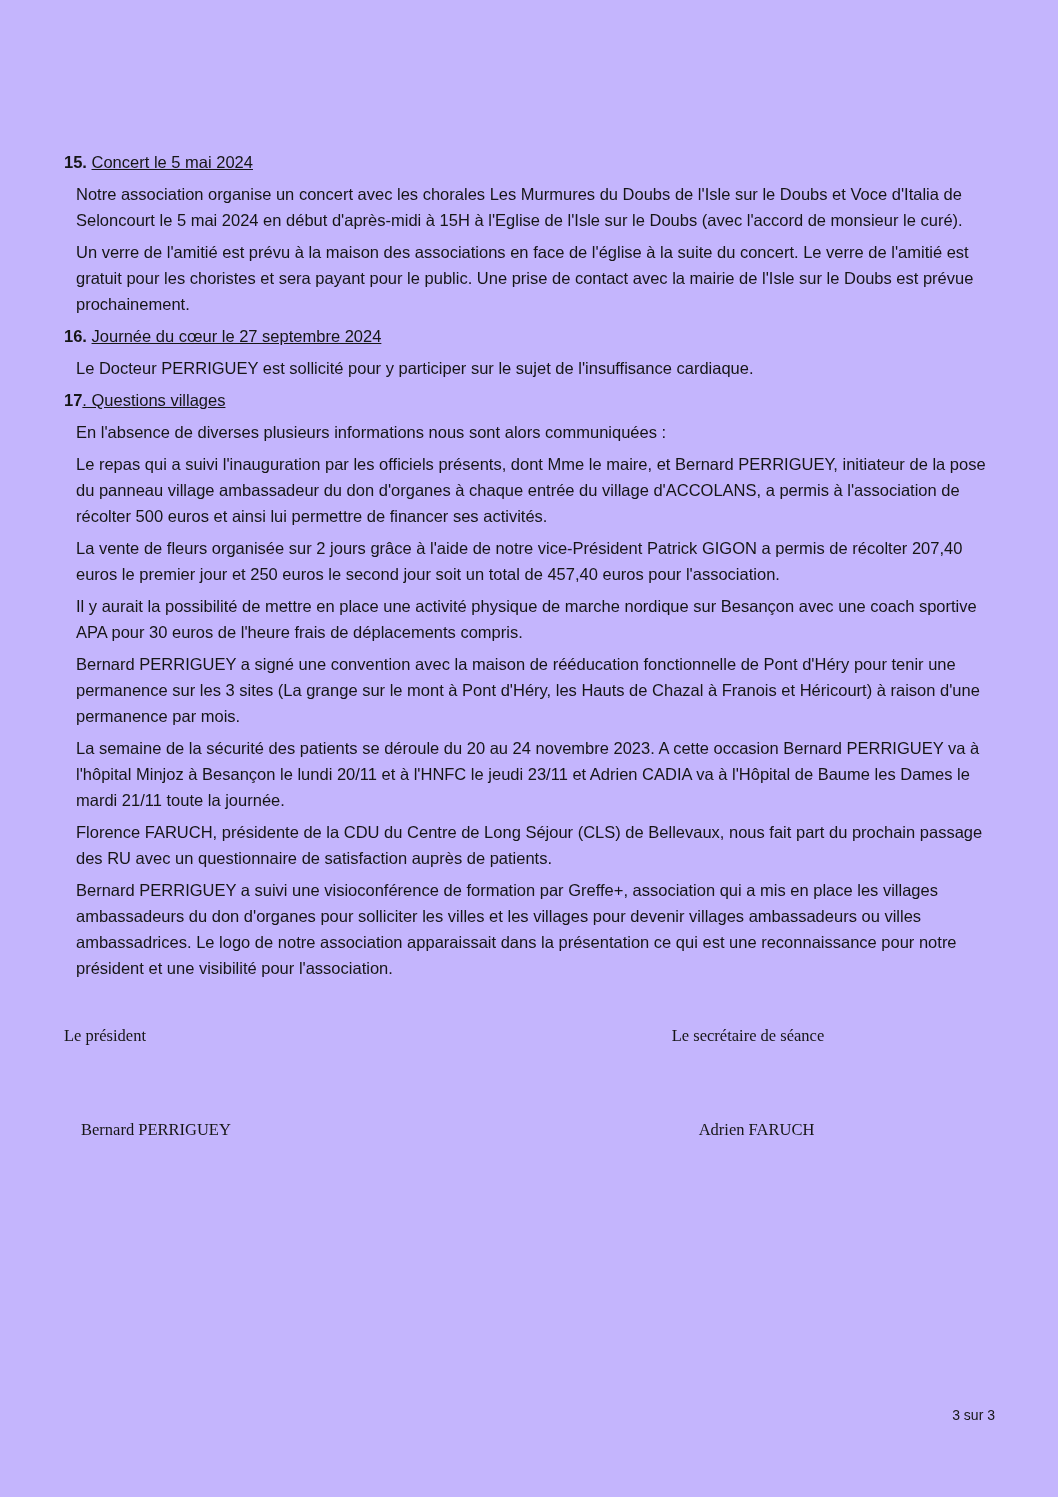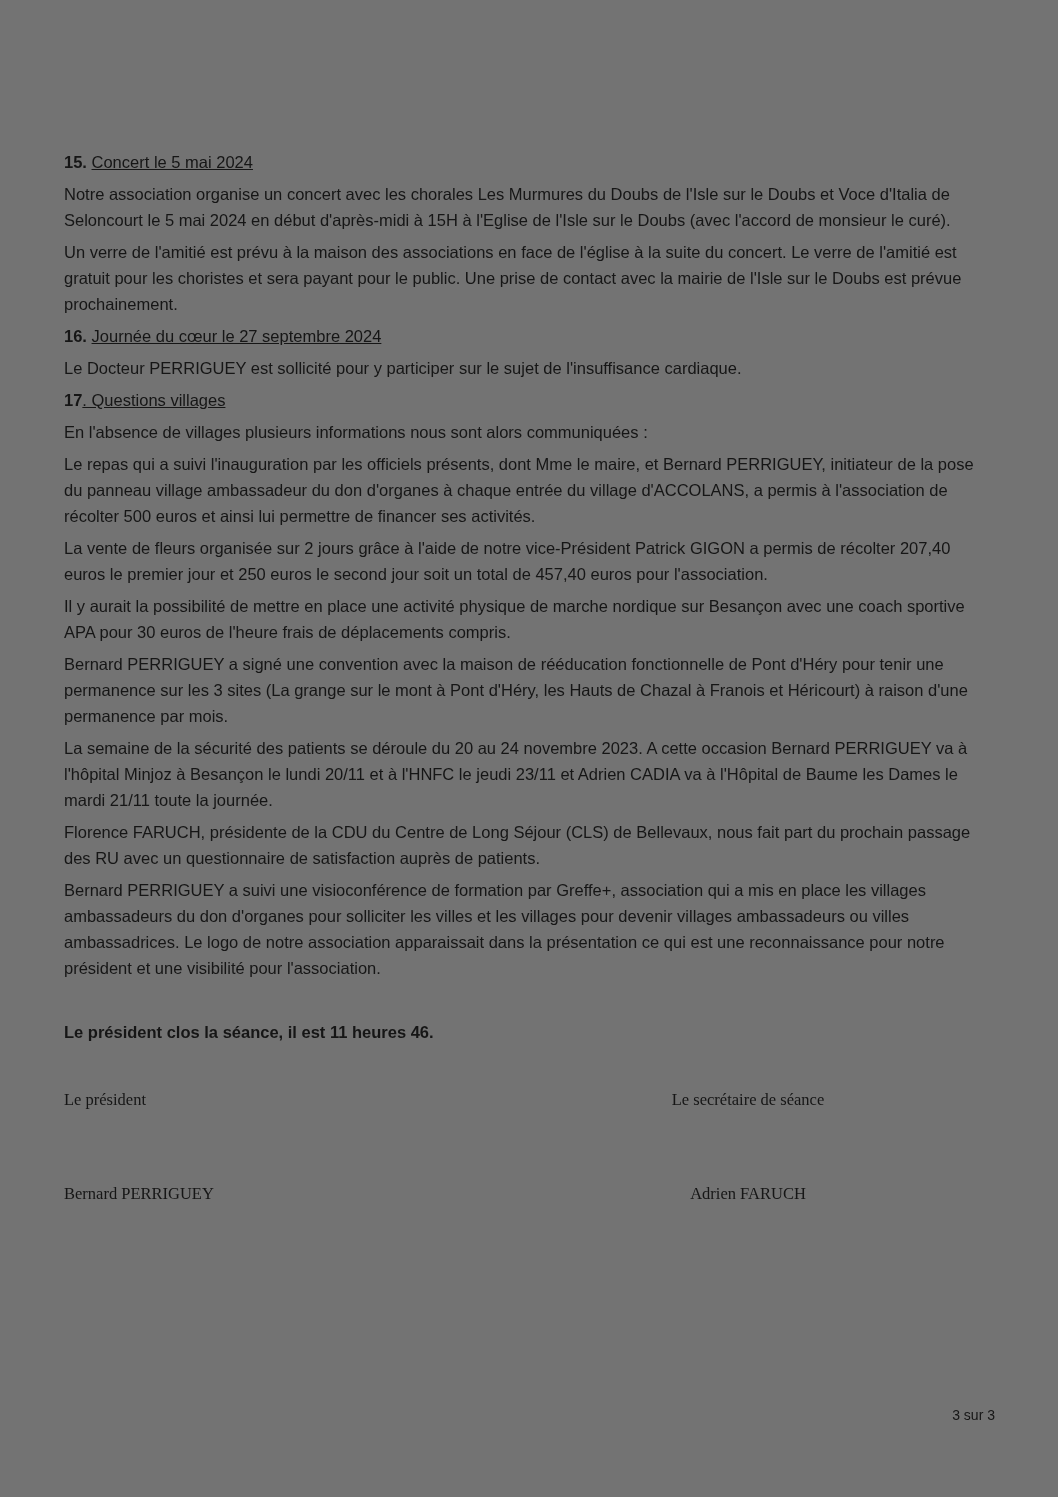--- a/index.html
+++ b/index.html
@@ -4,35 +4,35 @@
 <style>
   html, body {
     margin: 0;
     padding: 0;
     background: #ffffff;
   }
   .page {
     position: relative;
     width: 1058px;
     height: 1497px;
-    background: #737373;
+    background: #c4b5fd;
     font-family: "Liberation Sans", sans-serif;
     font-size: 16.5px;
     line-height: 26px;
     color: #161616;
     overflow: hidden;
   }
   .content {
     position: absolute;
     left: 64px;
     top: 147px;
     width: 932px;
   }
   .content p {
-    margin: 0 0 6px 0;
+    margin: 0 0 6px 12px;
   }
   p.heading {
     margin: 2px 0 6px 0;
   }
   p.heading .num {
     font-weight: 700;
   }
   p.heading .title {
     text-decoration: underline;
   }
@@ -42,20 +42,21 @@
   }
   .sig-row {
     display: flex;
     font-family: Liberation Serif, serif;
   }
   .sig-roles {
     margin-top: 42px;
   }
   .sig-names {
     margin-top: 68px;
+    margin-left: 17px;
   }
   .sig-left {
     width: 436px;
     flex: 0 0 436px;
   }
   .sig-right {
     flex: 1;
     text-align: center;
   }
   .footer {
@@ -74,29 +75,28 @@
 
   <div class="content">
 
     <div>
         <p class="heading"><span class="num">15.</span> <span class="title">Concert le 5 mai 2024</span></p>
         <p class="para">Notre association organise un concert avec les chorales Les Murmures du Doubs de l'Isle sur le Doubs et Voce d'Italia de Seloncourt le 5 mai 2024 en début d'après-midi à 15H à l'Eglise de l'Isle sur le Doubs (avec l'accord de monsieur le curé).</p>
         <p class="para">Un verre de l'amitié est prévu à la maison des associations en face de l'église à la suite du concert. Le verre de l'amitié est gratuit pour les choristes et sera payant pour le public. Une prise de contact avec la mairie de l'Isle sur le Doubs est prévue prochainement.</p>
         <p class="heading"><span class="num">16.</span> <span class="title">Journée du cœur le 27 septembre 2024</span></p>
         <p class="para">Le Docteur PERRIGUEY est sollicité pour y participer sur le sujet de l'insuffisance cardiaque.</p>
         <p class="heading"><span class="num">17</span><span class="title">. Questions villages</span></p>
-        <p class="para">En l'absence de villages plusieurs informations nous sont alors communiquées :</p>
+        <p class="para">En l'absence de diverses plusieurs informations nous sont alors communiquées :</p>
         <p class="para">Le repas qui a suivi l'inauguration par les officiels présents, dont Mme le maire, et Bernard PERRIGUEY, initiateur de la pose du panneau village ambassadeur du don d'organes à chaque entrée du village d'ACCOLANS, a permis à l'association de récolter 500 euros et ainsi lui permettre de financer ses activités.</p>
         <p class="para">La vente de fleurs organisée sur 2 jours grâce à l'aide de notre vice-Président Patrick GIGON a permis de récolter 207,40 euros le premier jour et 250 euros le second jour soit un total de 457,40 euros pour l'association.</p>
         <p class="para">Il y aurait la possibilité de mettre en place une activité physique de marche nordique sur Besançon avec une coach sportive APA pour 30 euros de l'heure frais de déplacements compris.</p>
         <p class="para">Bernard PERRIGUEY a signé une convention avec la maison de rééducation fonctionnelle de Pont d'Héry pour tenir une permanence sur les 3 sites (La grange sur le mont à Pont d'Héry, les Hauts de Chazal à Franois et Héricourt) à raison d'une permanence par mois.</p>
         <p class="para">La semaine de la sécurité des patients se déroule du 20 au 24 novembre 2023. A cette occasion Bernard PERRIGUEY va à l'hôpital Minjoz à Besançon le lundi 20/11 et à l'HNFC le jeudi 23/11 et Adrien CADIA va à l'Hôpital de Baume les Dames le mardi 21/11 toute la journée.</p>
         <p class="para">Florence FARUCH, présidente de la CDU du Centre de Long Séjour (CLS) de Bellevaux, nous fait part du prochain passage des RU avec un questionnaire de satisfaction auprès de patients.</p>
         <p class="para">Bernard PERRIGUEY a suivi une visioconférence de formation par Greffe+, association qui a mis en place les villages ambassadeurs du don d'organes pour solliciter les villes et les villages pour devenir villages ambassadeurs ou villes ambassadrices. Le logo de notre association apparaissait dans la présentation ce qui est une reconnaissance pour notre président et une visibilité pour l'association.</p>
-        <p class="closing">Le président clos la séance, il est 11 heures 46.</p>
       </div>
 
     <div class="sig-row sig-roles">
       <div class="sig-left">Le président</div>
       <div class="sig-right">Le secrétaire de séance</div>
     </div>
 
     <div class="sig-row sig-names">
       <div class="sig-left">Bernard PERRIGUEY</div>
       <div class="sig-right">Adrien FARUCH</div>

